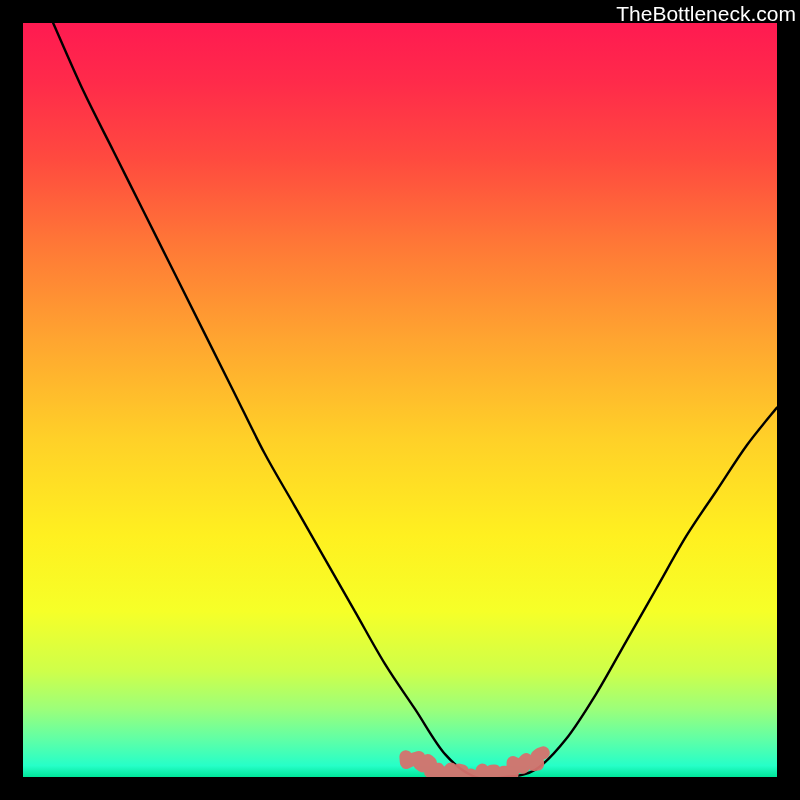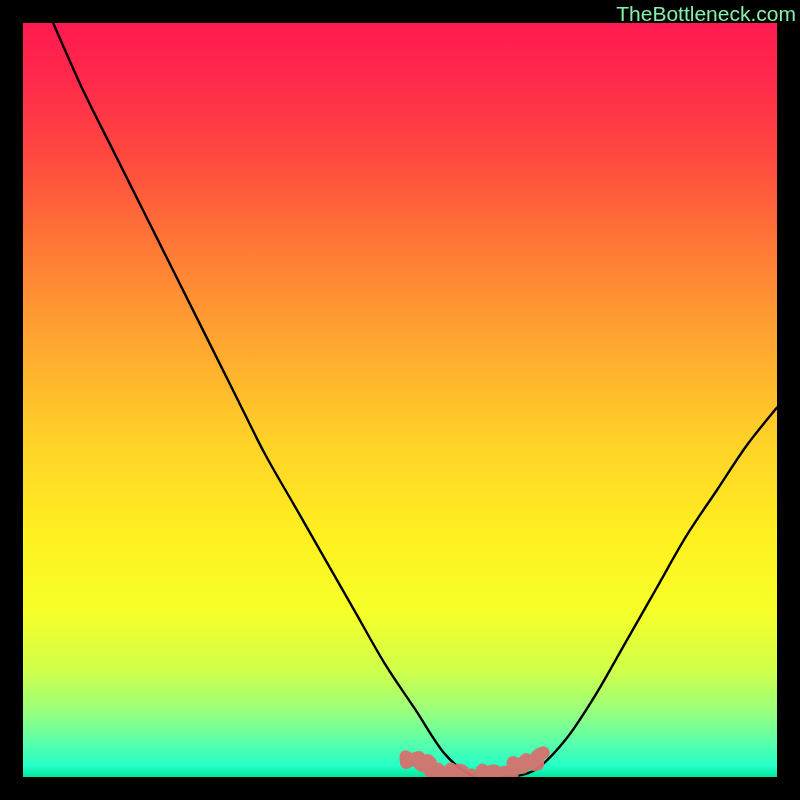--- a/index.html
+++ b/index.html
@@ -23,21 +23,21 @@
     position: absolute;
     left: 0;
     top: 0;
     width: 754px;
     height: 754px;
   }
   .watermark {
     position: absolute;
     top: 2px;
     right: 4px;
-    color: #86efac;
+    color: #ffffff;
     font-size: 21px;
     font-weight: 400;
     letter-spacing: 0px;
     font-family: Arial, Helvetica, sans-serif;
   }
   svg {
     display: block;
   }
 </style>
 </head>

